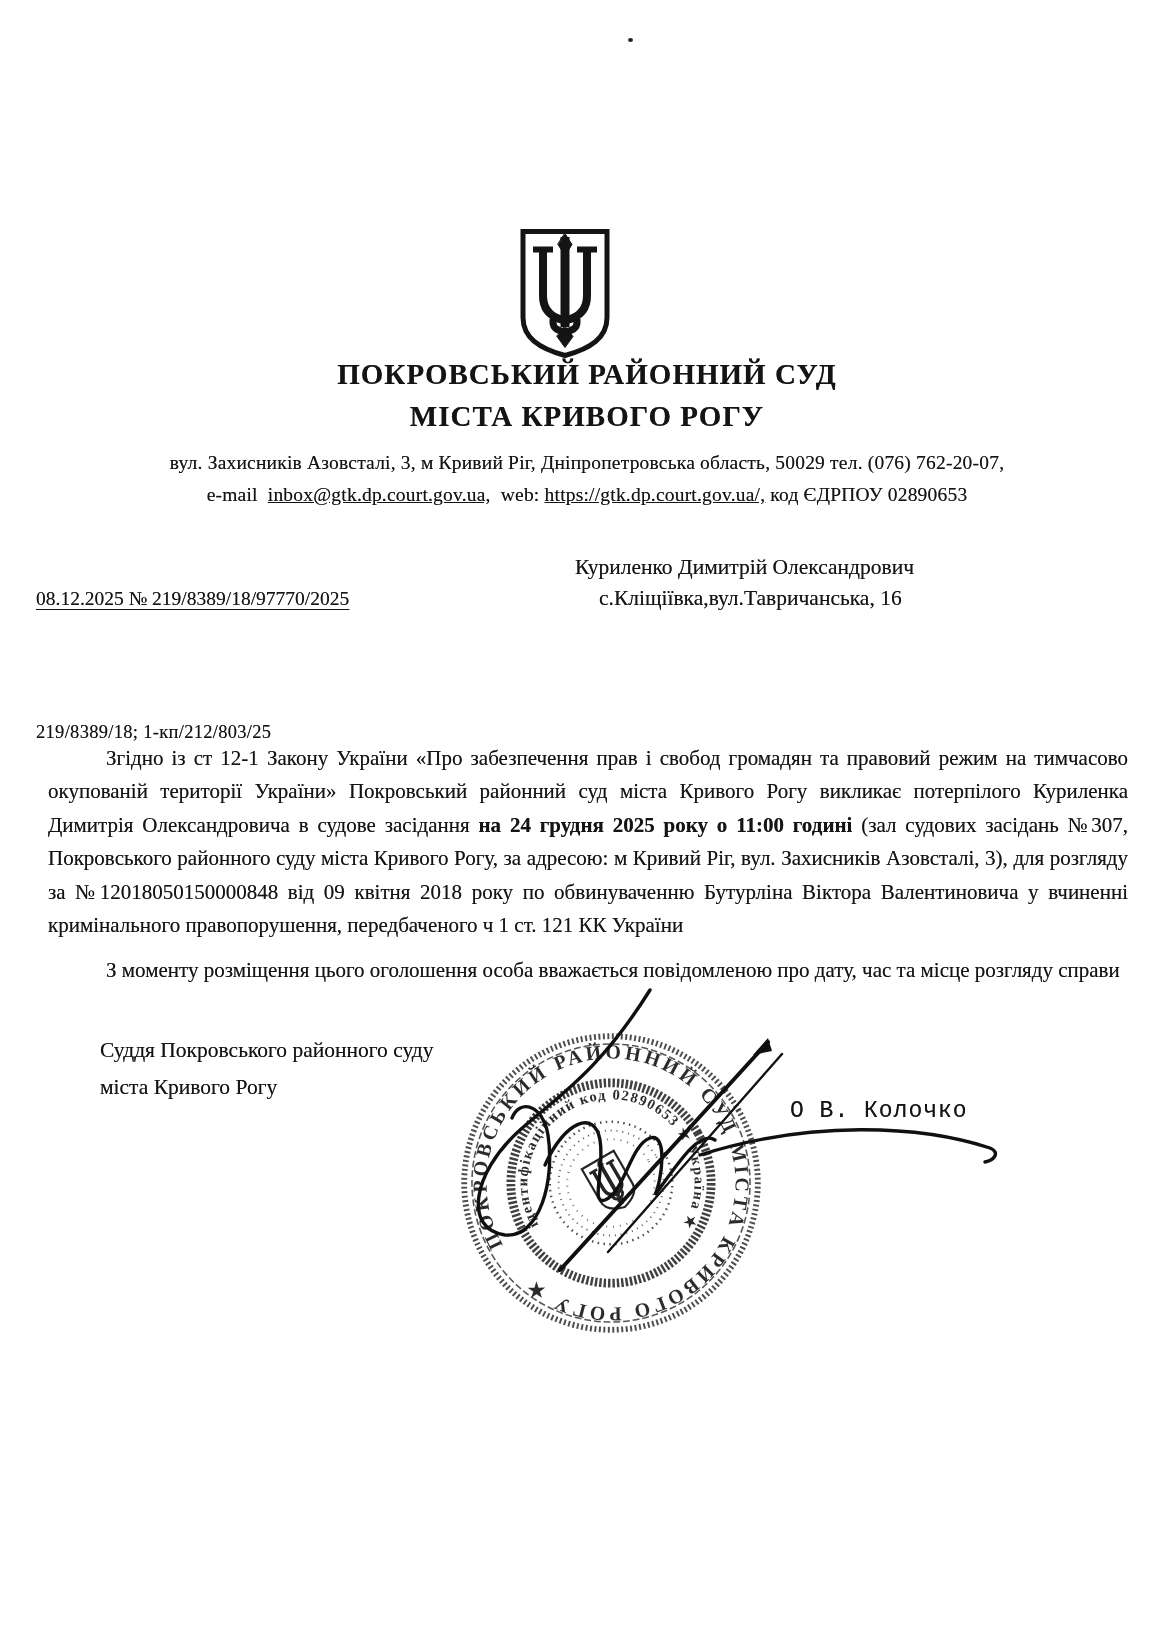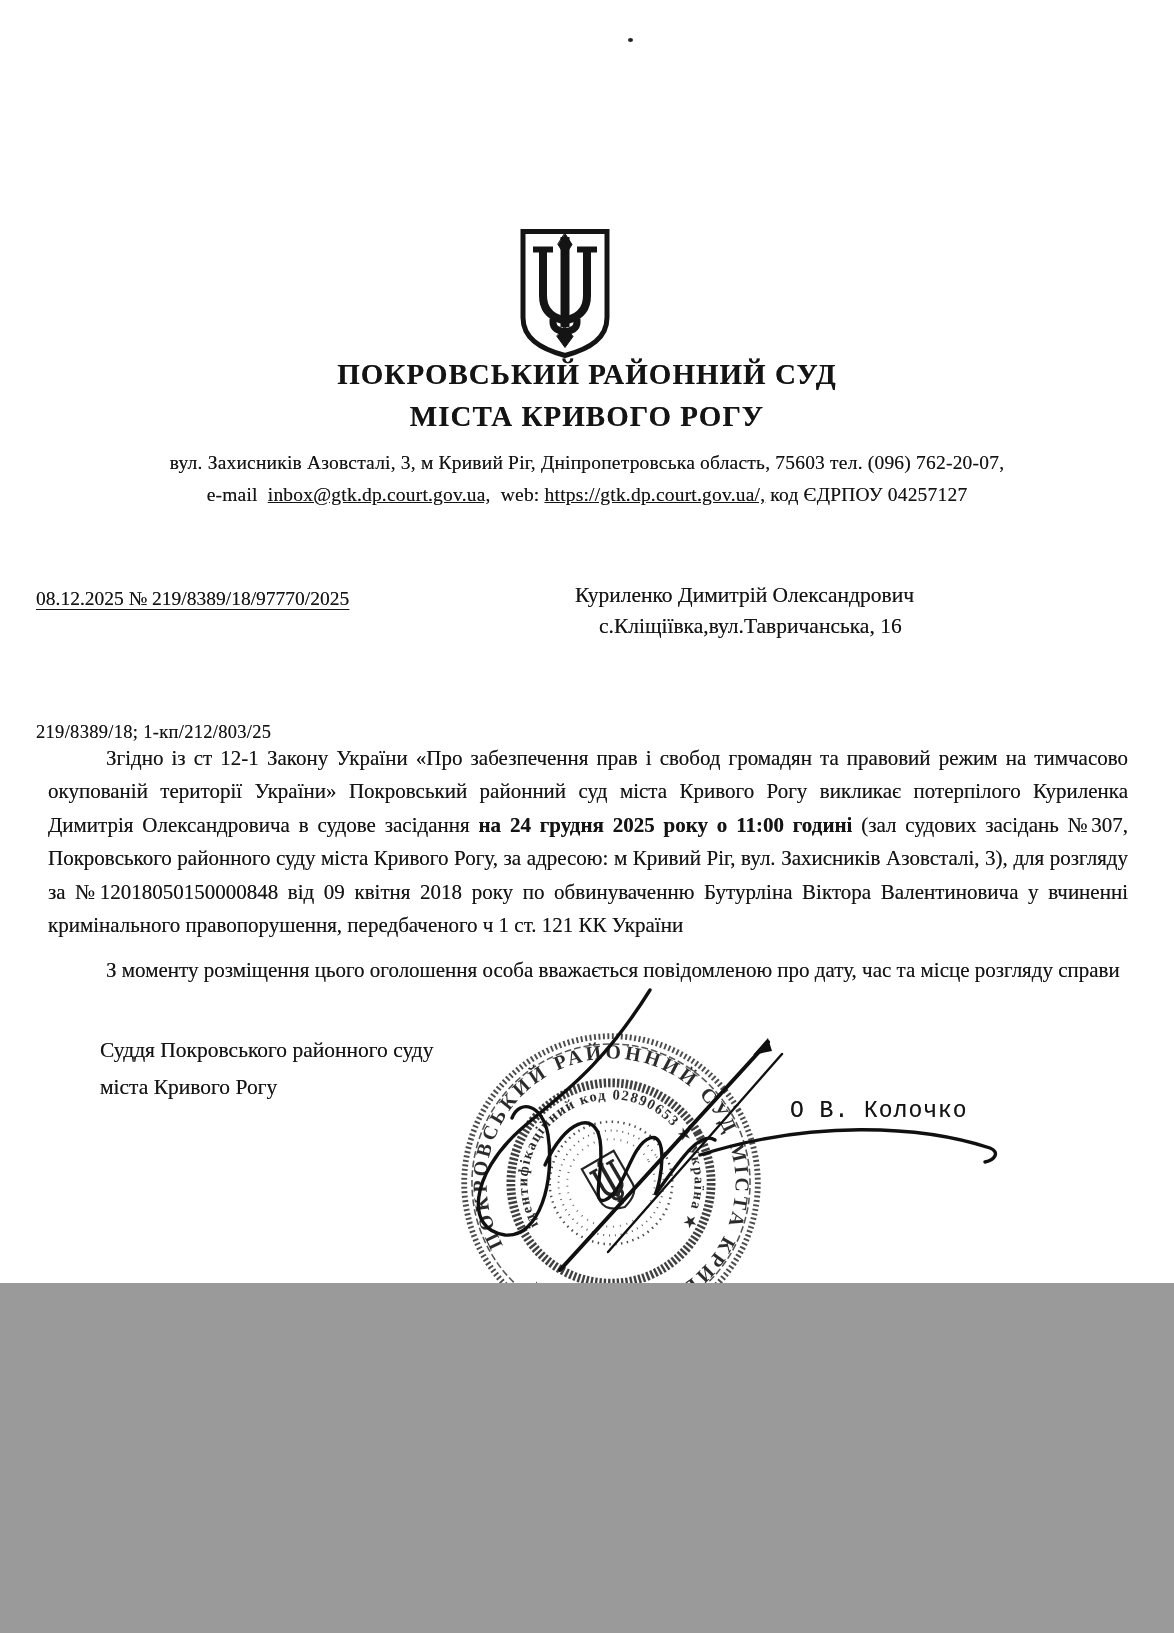--- a/index.html
+++ b/index.html
@@ -1,17 +1,17 @@
 <!DOCTYPE html>
 <html><head>
 <meta charset="utf-8">
 <style>
   html,body{margin:0;padding:0;background:#9a9a9a;}
   .page{
-    position:relative;width:1174px;height:1283px;background:#ffffff;
+    position:relative;width:1174px;height:1633px;background:#ffffff;
     margin:0 auto;overflow:hidden;
     font-family:"Liberation Serif","DejaVu Serif",serif;color:#141414;
   }
   .abs{position:absolute;}
   .centered{left:0;width:100%;text-align:center;}
   .scan{text-shadow:0 0 0.5px rgba(0,0,0,0.55);}
   .artifact-dot{width:5px;height:4px;background:#222;border-radius:50%;}
   .title{font-size:29px;font-weight:bold;letter-spacing:1px;}
   .addr{font-size:19.5px;letter-spacing:0.2px;}
   .addr .u{text-decoration:underline;margin-top:20px;}
@@ -49,28 +49,28 @@
         <path d="M38 97 C38 109 62 109 62 97" stroke-width="7"></path>
         <path d="M50 101 L58 111 50 122 42 111 Z" fill="#141414" stroke-width="1"></path>
       </g>
     </defs>
     <use href="#tryzub"></use>
   </svg>
 
   <div class="abs centered title scan" style="top:358px;">ПОКРОВСЬКИЙ РАЙОННИЙ СУД</div>
   <div class="abs centered title scan" style="top:400px;">МІСТА КРИВОГО РОГУ</div>
 
-  <div class="abs centered addr scan" style="top:452px;">вул. Захисників Азовсталі, 3, м  Кривий Ріг,  Дніпропетровська область, 75603 тел. (096) 762-20-07,</div>
+  <div class="abs centered addr scan" style="top:452px;">вул. Захисників Азовсталі, 3, м  Кривий Ріг,  Дніпропетровська область, 50029 тел. (076) 762-20-07,</div>
   <div class="abs centered addr scan" style="top:484px;">
-    <span>e-mail</span>&nbsp;&nbsp;<span class="u">inbox@gtk.dp.court.gov.ua,</span>&nbsp;&nbsp;<span>web:</span> <span class="u">https://gtk.dp.court.gov.ua/,</span> <span>код ЄДРПОУ 04257127</span>
+    <span>e-mail</span>&nbsp;&nbsp;<span class="u">inbox@gtk.dp.court.gov.ua,</span>&nbsp;&nbsp;<span>web:</span> <span class="u">https://gtk.dp.court.gov.ua/,</span> <span>код ЄДРПОУ 02890653</span>
   </div>
 
   <div class="abs refline scan" style="left:36px;top:588px;">08.12.2025 №  219/8389/18/97770/2025</div>
 
-  <div class="abs recipient scan" style="left:575px;top:580px;">
+  <div class="abs recipient scan" style="left:575px;top:552px;">
     <div>Куриленко Димитрій Олександрович</div>
     <div class="ind">с.Кліщіївка,вул.Тавричанська, 16</div>
   </div>
 
   <div class="abs caseline scan" style="left:36px;top:678px;">219/8389/18; 1-кп/212/803/25</div>
 
   <div class="abs bodytext scan" style="left:36px;top:730px;">
     <p><span>Згідно із ст  12-1 Закону України «Про забезпечення прав і свобод громадян та правовий режим на тимчасово окупованій території України» Покровський районний суд міста Кривого Рогу викликає потерпілого Куриленка Димитрія Олександровича в судове засідання  </span><span class="bold">на 24 грудня 2025 року о 11:00 годині</span><span> (зал судових засідань №307, Покровського районного суду міста Кривого Рогу, за адресою: м  Кривий Ріг, вул. Захисників Азовсталі, 3), для розгляду за №12018050150000848 від 09 квітня 2018 року по обвинуваченню Бутурліна Віктора Валентиновича у вчиненні кримінального правопорушення, передбаченого ч  1 ст. 121 КК України</span></p>
     <p>З моменту розміщення цього оголошення особа вважається повідомленою про дату, час та місце розгляду справи</p>
   </div>

